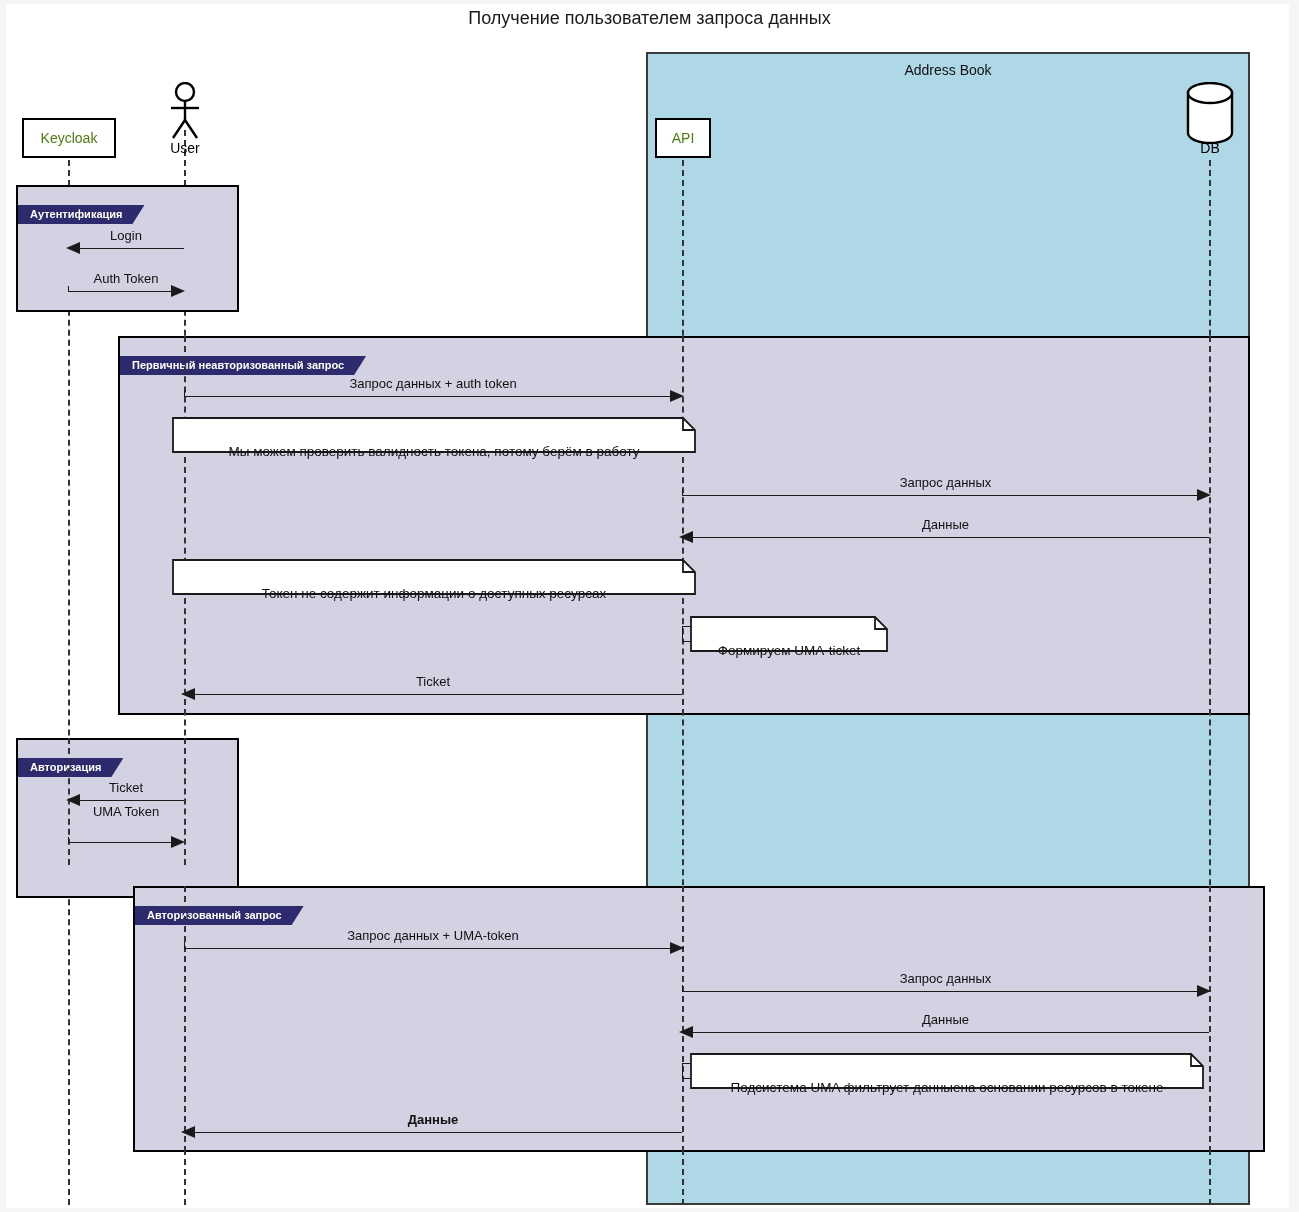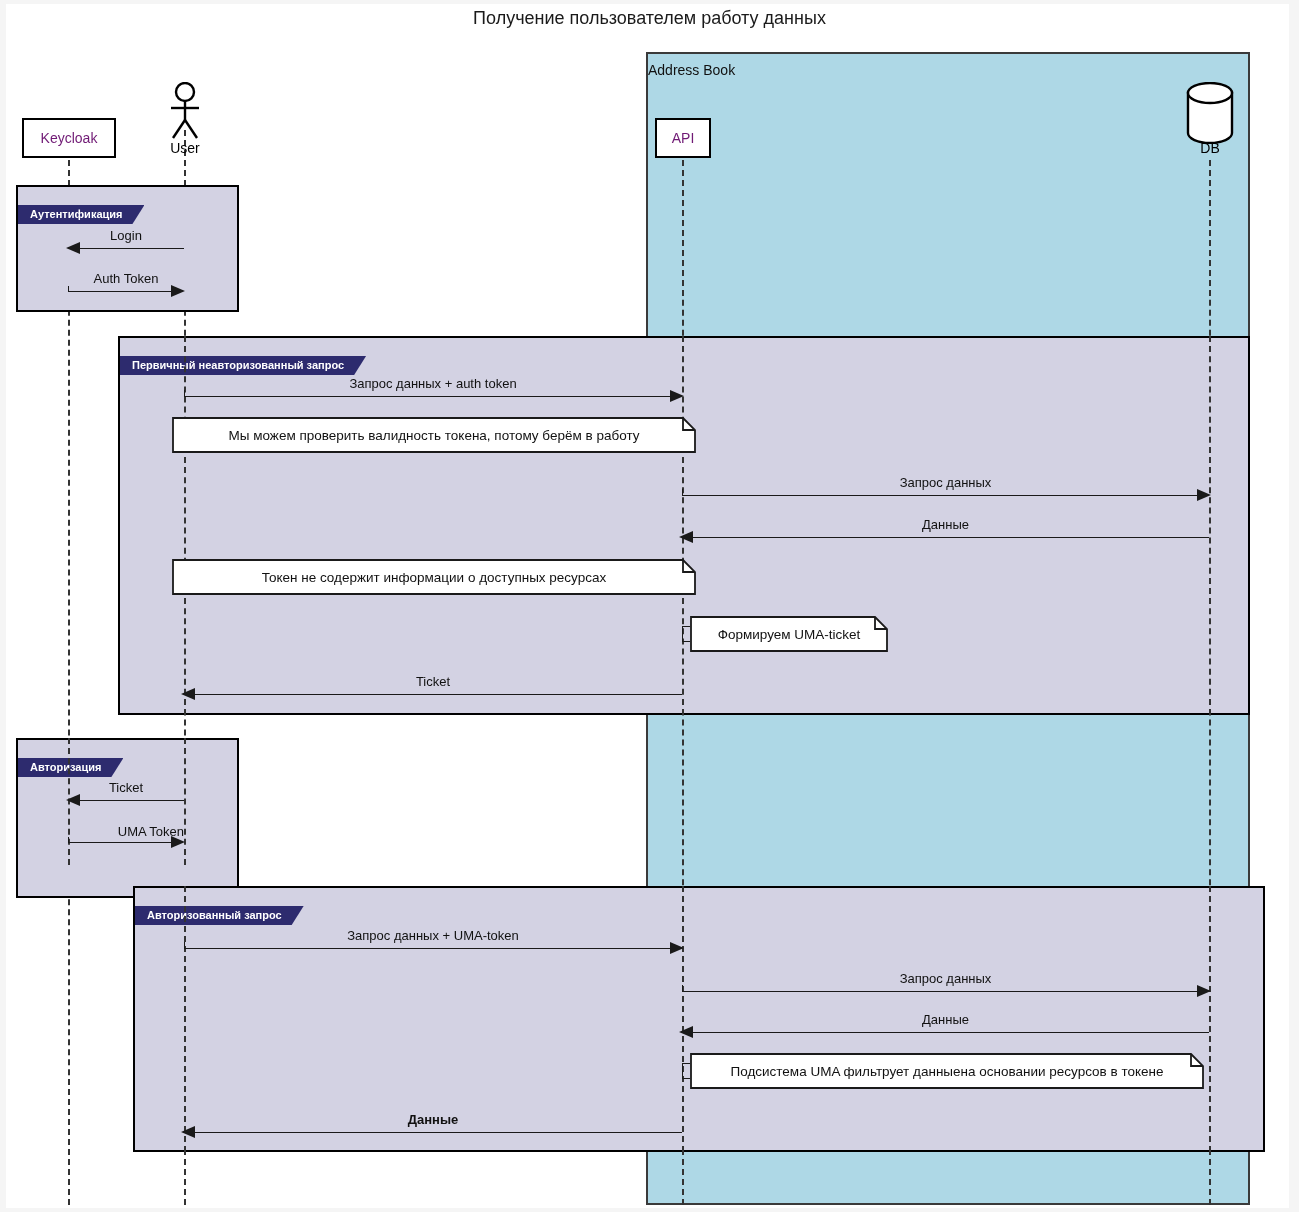--- a/index.html
+++ b/index.html
@@ -38,21 +38,21 @@
   
   .sysbox {
     position: absolute;
     background: #aed8e6;
     border: 2px solid #3a3a3a;
     box-sizing: border-box;
   }
   .sysbox-label {
     position: absolute;
     top: 8px; left: 0; right: 0;
-    text-align: left;
+    text-align: center;
     font-size: 14px;
     color: #111;
   }
 
   
   .lifeline {
     position: absolute;
     width: 0;
     border-left: 2px dashed #333;
   }
@@ -60,21 +60,21 @@
   
   .part-box {
     position: absolute;
     background: #ffffff;
     border: 2px solid #000;
     box-sizing: border-box;
     display: flex;
     align-items: center;
     justify-content: center;
     font-size: 14px;
-    color: #701a75;
+    color: #4d7c0f;
   }
   .part-caption {
     position: absolute;
     text-align: center;
     font-size: 14px;
     color: #000;
     white-space: nowrap;
   }
 
   
@@ -123,21 +123,21 @@
     color: #111;
     white-space: nowrap;
     text-align: center;
   }
   .msg-label.bold { font-weight: bold; }
 
   
   .note-wrap { position: absolute; }
   .note-text {
     position: absolute;
-    left: 0; top: 0;
+    left: 0; top: 16px;
     display: flex;
     align-items: center;
     justify-content: center;
     font-size: 13.5px;
     color: #111;
     white-space: nowrap;
     box-sizing: border-box;
     padding: 0 14px;
   }
   .note-anchor {
@@ -152,21 +152,21 @@
 </head>
 <body>
 
 <div id="canvas">
 
   <div class="page-edge-left"></div>
   <div class="page-edge-right"></div>
   <div class="page-edge-top"></div>
   <div class="page-edge-bottom"></div>
 
-  <div class="title">Получение пользователем работу данных</div>
+  <div class="title">Получение пользователем запроса данных</div>
 
   <div class="sysbox" style="left:646px; top:52px; width:604px; height:1153px;">
     <div class="sysbox-label">Address Book</div>
   </div>
 
   <div class="lifeline" style="left:68px;  top:160px; height:1045px;"></div>
   <div class="lifeline" style="left:184px; top:130px; height:1075px;"></div>
   <div class="lifeline" style="left:682px; top:160px; height:1045px;"></div>
   <div class="lifeline" style="left:1209px; top:160px; height:1045px;"></div>
 
@@ -255,21 +255,21 @@
 
   <div class="lifeline" style="left:68px; top:738px; height:127px;"></div>
   <div class="lifeline" style="left:184px; top:738px; height:127px;"></div>
 
   <div class="msg-label" style="left:68px; top:780px; width:116px;">Ticket</div>
   <div class="msg-line" style="left:72px; top:800px; width:112px;"></div>
   <svg class="arrow-head" style="left:66px; top:793px;" width="14" height="14" viewBox="0 0 14 14">
     <polygon points="0,7 14,1 14,13" fill="#1a1a1a"></polygon>
   </svg>
 
-  <div class="msg-label" style="left:68px; top:824px; width:116px;text-align:right;">UMA Token</div>
+  <div class="msg-label" style="left:68px; top:804px; width:116px;">UMA Token</div>
   <div class="msg-line" style="left:68px; top:842px; width:112px;"></div>
   <div class="msg-stub" style="left:68px; top:837px; height:6px;"></div>
   <svg class="arrow-head" style="left:171px; top:835px;" width="14" height="14" viewBox="0 0 14 14">
     <polygon points="14,7 0,1 0,13" fill="#1a1a1a"></polygon>
   </svg>
 
   <div class="frag" style="left:133px; top:886px; width:1132px; height:266px;">
     <div class="frag-tab">Авторизованный запрос</div>
   </div>
 

